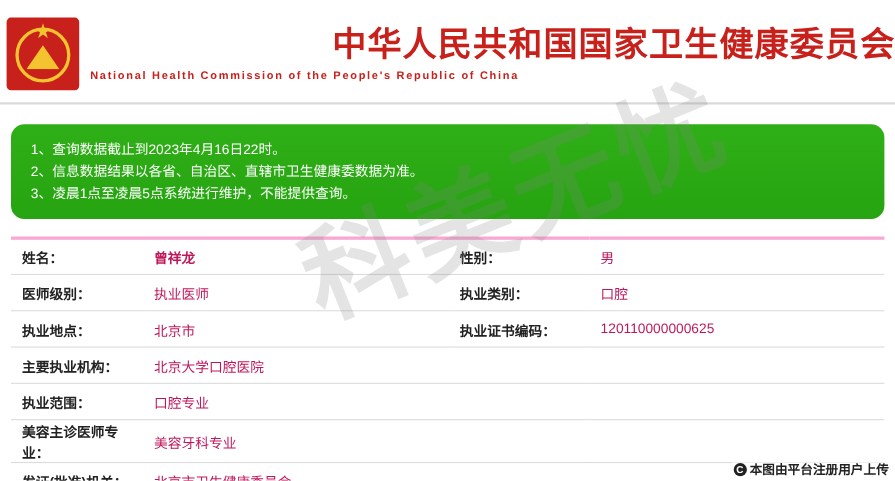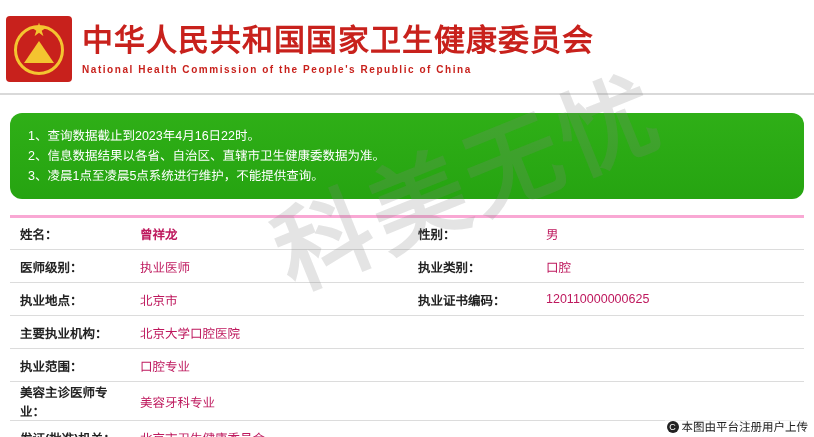--- a/index.html
+++ b/index.html
@@ -82,20 +82,21 @@
     min-width: 0;
   }
   .title-cn {
     font-family: "Liberation Serif", serif;
     font-size: 31px;
     font-weight: bold;
     color: #c8211c;
     letter-spacing: 1px;
     line-height: 1.15;
     white-space: nowrap;
+    text-align: right;
   }
   .title-en {
     font-size: 10px;
     font-weight: bold;
     color: #c8211c;
     letter-spacing: 1.55px;
     margin-top: 6px;
     white-space: nowrap;
   }
   .header-rule {
@@ -177,21 +178,21 @@
     white-space: nowrap;
     letter-spacing: 6px;
   }
   .wm-1 { left: 262px; top: 106px; }
 
   .corner-note {
     position: absolute;
     right: 4px;
     bottom: 2px;
     font-size: 11.5px;
-    font-weight: normal;
+    font-weight: bold;
     color: #222;
     background: rgba(255,255,255,0.55);
     padding: 1px 2px;
     white-space: nowrap;
   }
   .corner-note .cmark {
     display: inline-block;
     width: 12px;
     height: 12px;
     border-radius: 50%;

